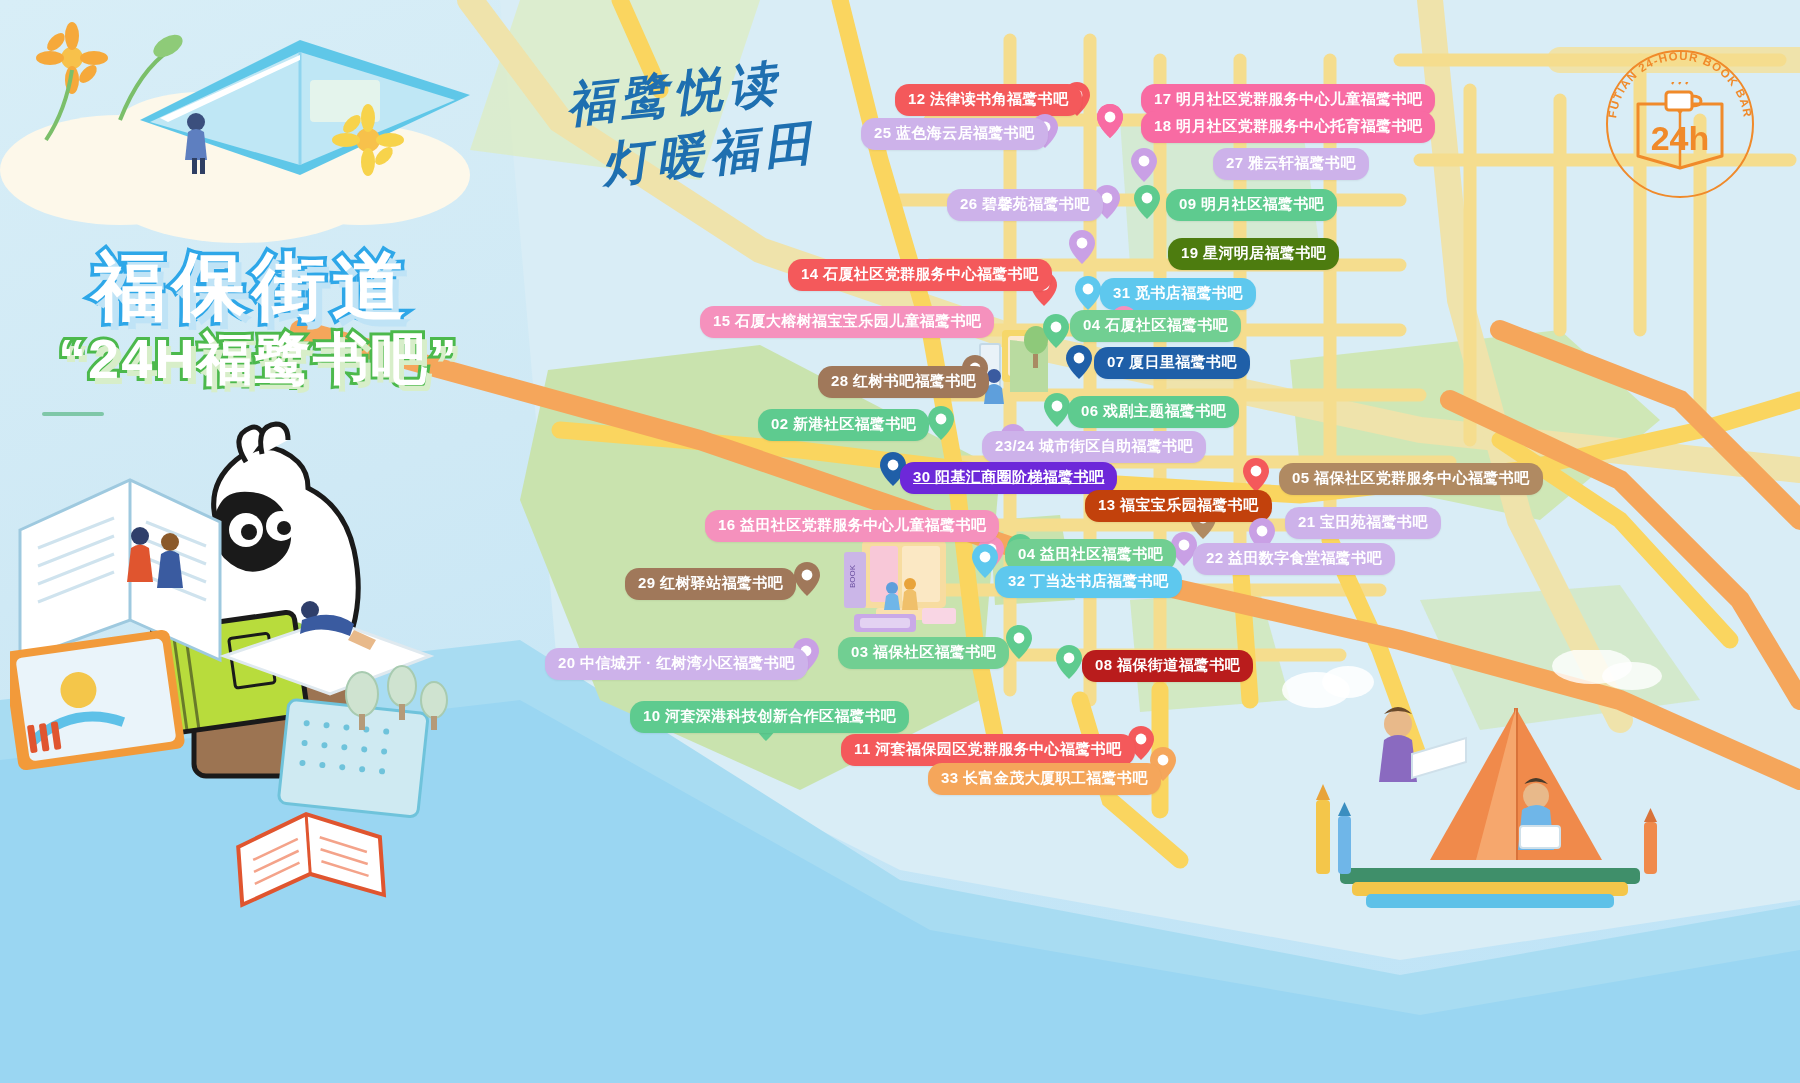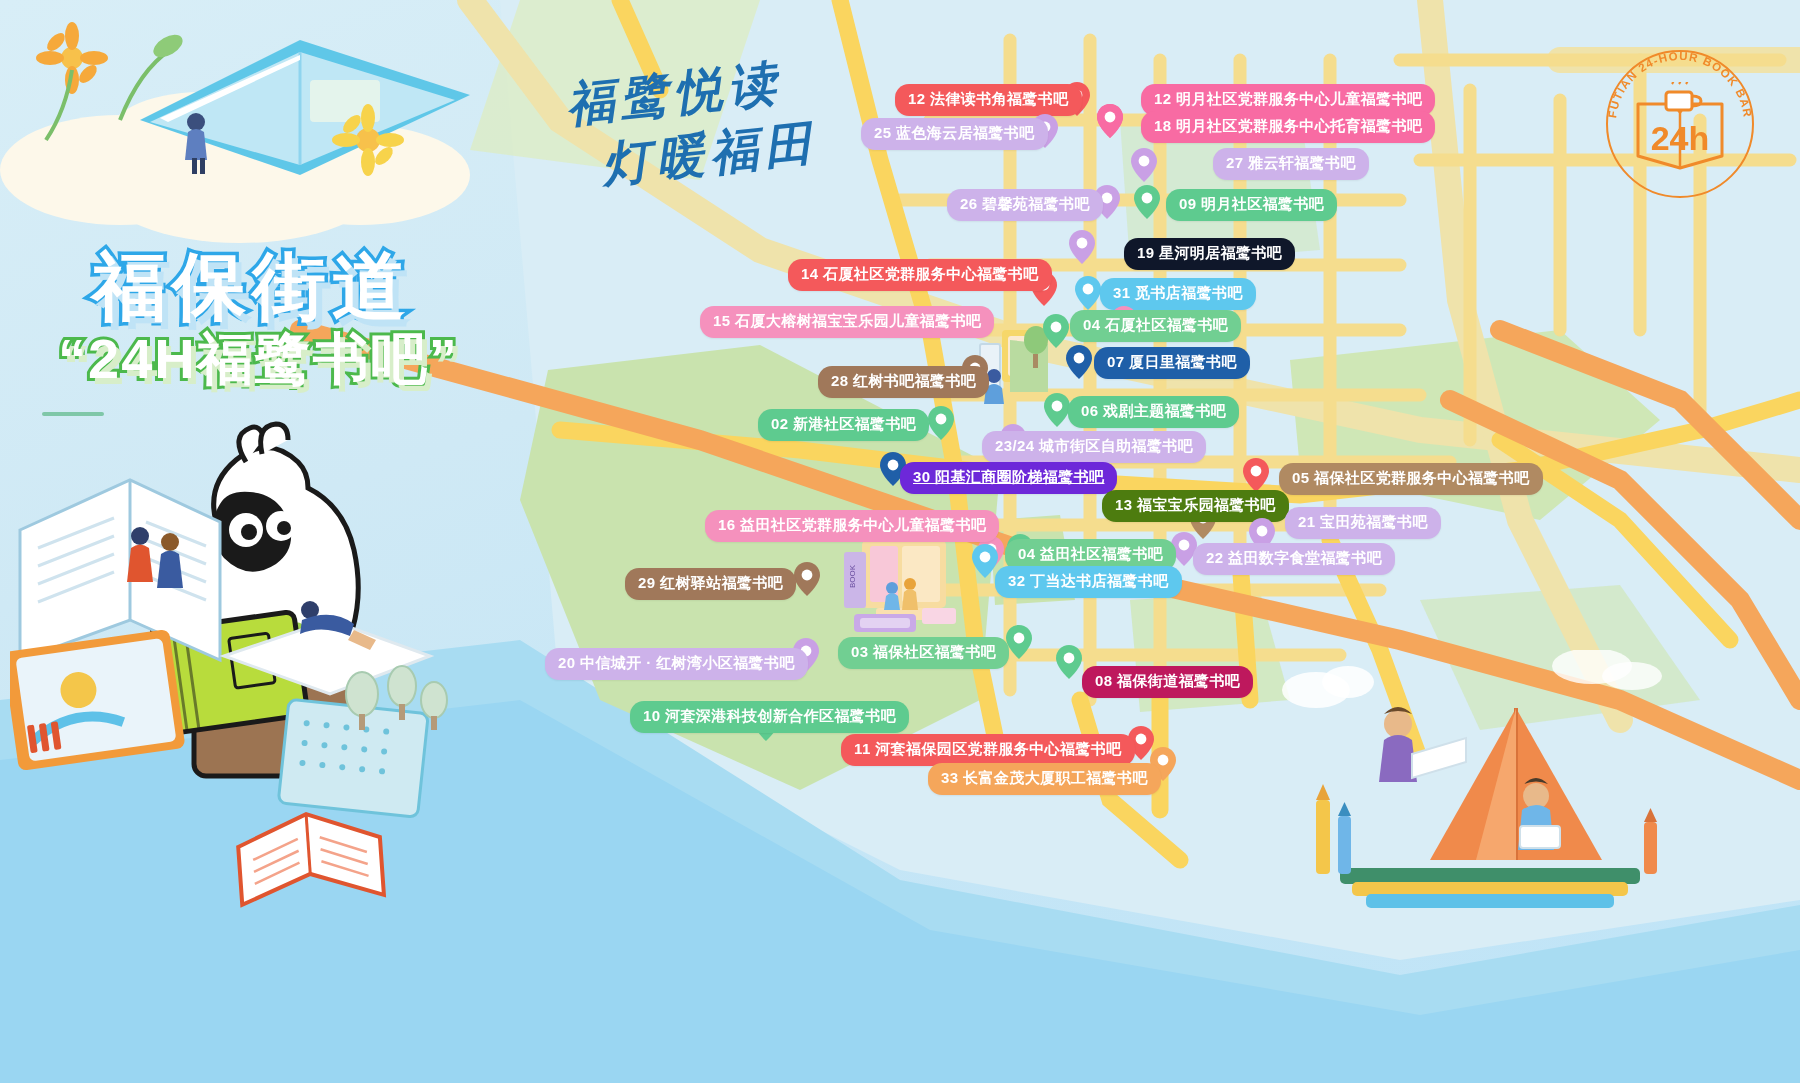--- a/index.html
+++ b/index.html
@@ -410,21 +410,21 @@
           <circle cx="13" cy="13" r="5.4" fill="#ffffff"></circle>
         </svg>
       </div>
       <div class="lbl" style="left: 895px; top: 84px; background: rgb(244, 89, 91);">12 法律读书角福鹭书吧</div>
       <div class="pin" style="left: 1097px; top: 104px;">
         <svg viewBox="0 0 26 34">
           <path d="M13 0C5.8 0 0 5.8 0 13c0 9.3 13 21 13 21s13-11.7 13-21C26 5.8 20.2 0 13 0z" fill="#f86ba3"></path>
           <circle cx="13" cy="13" r="5.4" fill="#ffffff"></circle>
         </svg>
       </div>
-      <div class="lbl" style="left: 1141px; top: 84px; background: rgb(248, 107, 163);">12 明月社区党群服务中心儿童福鹭书吧</div>
+      <div class="lbl" style="left: 1141px; top: 84px; background: rgb(248, 107, 163);">17 明月社区党群服务中心儿童福鹭书吧</div>
       <div class="pin" style="left: 1097px; top: 104px;">
         <svg viewBox="0 0 26 34">
           <path d="M13 0C5.8 0 0 5.8 0 13c0 9.3 13 21 13 21s13-11.7 13-21C26 5.8 20.2 0 13 0z" fill="#f86ba3"></path>
           <circle cx="13" cy="13" r="5.4" fill="#ffffff"></circle>
         </svg>
       </div>
       <div class="lbl" style="left: 1141px; top: 111px; background: rgb(248, 107, 163);">18 明月社区党群服务中心托育福鹭书吧</div>
       <div class="pin" style="left: 1032px; top: 114px;">
         <svg viewBox="0 0 26 34">
           <path d="M13 0C5.8 0 0 5.8 0 13c0 9.3 13 21 13 21s13-11.7 13-21C26 5.8 20.2 0 13 0z" fill="#c9a0e5"></path>
@@ -452,21 +452,21 @@
           <circle cx="13" cy="13" r="5.4" fill="#ffffff"></circle>
         </svg>
       </div>
       <div class="lbl" style="left: 1166px; top: 189px; background: rgb(94, 203, 143);">09 明月社区福鹭书吧</div>
       <div class="pin" style="left: 1069px; top: 230px;">
         <svg viewBox="0 0 26 34">
           <path d="M13 0C5.8 0 0 5.8 0 13c0 9.3 13 21 13 21s13-11.7 13-21C26 5.8 20.2 0 13 0z" fill="#c9a0e5"></path>
           <circle cx="13" cy="13" r="5.4" fill="#ffffff"></circle>
         </svg>
       </div>
-      <div class="lbl" style="left: 1124px; top: 238px; background: #0f172a;">19 星河明居福鹭书吧</div>
+      <div class="lbl" style="left: 1168px; top: 238px; background: #4d7c0f;">19 星河明居福鹭书吧</div>
       <div class="pin" style="left: 1031px; top: 272px;">
         <svg viewBox="0 0 26 34">
           <path d="M13 0C5.8 0 0 5.8 0 13c0 9.3 13 21 13 21s13-11.7 13-21C26 5.8 20.2 0 13 0z" fill="#f4595b"></path>
           <circle cx="13" cy="13" r="5.4" fill="#ffffff"></circle>
         </svg>
       </div>
       <div class="lbl" style="left: 788px; top: 259px; background: rgb(244, 89, 91);">14 石厦社区党群服务中心福鹭书吧</div>
       <div class="pin" style="left: 1075px; top: 276px;">
         <svg viewBox="0 0 26 34">
           <path d="M13 0C5.8 0 0 5.8 0 13c0 9.3 13 21 13 21s13-11.7 13-21C26 5.8 20.2 0 13 0z" fill="#5ec8ee"></path>
@@ -536,21 +536,21 @@
           <circle cx="13" cy="13" r="5.4" fill="#ffffff"></circle>
         </svg>
       </div>
       <div class="lbl" style="left: 1279px; top: 463px; background: rgb(176, 138, 98);">05 福保社区党群服务中心福鹭书吧</div>
       <div class="pin" style="left: 1190px; top: 505px;">
         <svg viewBox="0 0 26 34">
           <path d="M13 0C5.8 0 0 5.8 0 13c0 9.3 13 21 13 21s13-11.7 13-21C26 5.8 20.2 0 13 0z" fill="#b08a62"></path>
           <circle cx="13" cy="13" r="5.4" fill="#ffffff"></circle>
         </svg>
       </div>
-      <div class="lbl" style="left: 1085px; top: 490px; background: #4d7c0f; margin-left: 17px;">13 福宝宝乐园福鹭书吧</div>
+      <div class="lbl" style="left: 1085px; top: 490px; background: #c2410c;">13 福宝宝乐园福鹭书吧</div>
       <div class="pin" style="left: 978px; top: 536px;">
         <svg viewBox="0 0 26 34">
           <path d="M13 0C5.8 0 0 5.8 0 13c0 9.3 13 21 13 21s13-11.7 13-21C26 5.8 20.2 0 13 0z" fill="#f591bd"></path>
           <circle cx="13" cy="13" r="5.4" fill="#ffffff"></circle>
         </svg>
       </div>
       <div class="lbl" style="left: 705px; top: 510px; background: rgb(245, 145, 189);">16 益田社区党群服务中心儿童福鹭书吧</div>
       <div class="pin" style="left: 1249px; top: 518px;">
         <svg viewBox="0 0 26 34">
           <path d="M13 0C5.8 0 0 5.8 0 13c0 9.3 13 21 13 21s13-11.7 13-21C26 5.8 20.2 0 13 0z" fill="#c9a0e5"></path>
@@ -592,21 +592,21 @@
           <circle cx="13" cy="13" r="5.4" fill="#ffffff"></circle>
         </svg>
       </div>
       <div class="lbl" style="left: 838px; top: 637px; background: rgb(113, 207, 146);">03 福保社区福鹭书吧</div>
       <div class="pin" style="left: 1056px; top: 645px;">
         <svg viewBox="0 0 26 34">
           <path d="M13 0C5.8 0 0 5.8 0 13c0 9.3 13 21 13 21s13-11.7 13-21C26 5.8 20.2 0 13 0z" fill="#5ecb8f"></path>
           <circle cx="13" cy="13" r="5.4" fill="#ffffff"></circle>
         </svg>
       </div>
-      <div class="lbl" style="left: 1082px; top: 650px; background: #be185d; margin-top: 16px;">08 福保街道福鹭书吧</div>
+      <div class="lbl" style="left: 1082px; top: 650px; background: #b91c1c;">08 福保街道福鹭书吧</div>
       <div class="pin" style="left: 793px; top: 638px;">
         <svg viewBox="0 0 26 34">
           <path d="M13 0C5.8 0 0 5.8 0 13c0 9.3 13 21 13 21s13-11.7 13-21C26 5.8 20.2 0 13 0z" fill="#c9a0e5"></path>
           <circle cx="13" cy="13" r="5.4" fill="#ffffff"></circle>
         </svg>
       </div>
       <div class="lbl" style="left: 545px; top: 648px; background: rgb(205, 178, 234);">20 中信城开 · 红树湾小区福鹭书吧</div>
       <div class="pin" style="left: 753px; top: 707px;">
         <svg viewBox="0 0 26 34">
           <path d="M13 0C5.8 0 0 5.8 0 13c0 9.3 13 21 13 21s13-11.7 13-21C26 5.8 20.2 0 13 0z" fill="#5ecb8f"></path>

